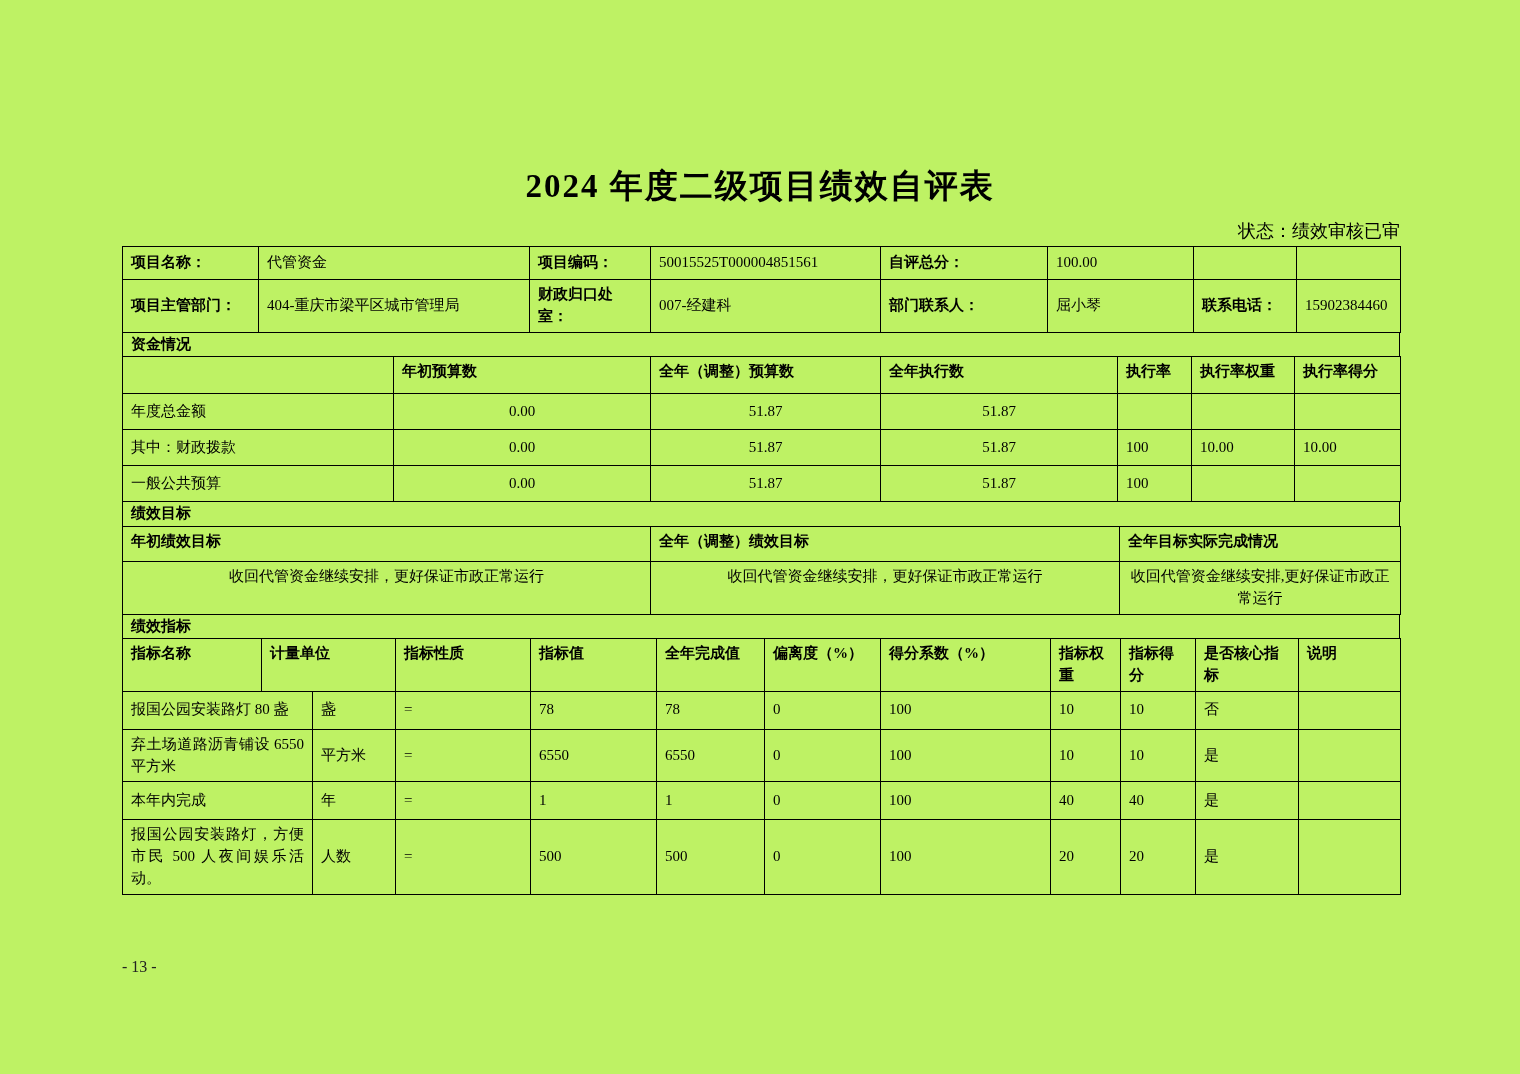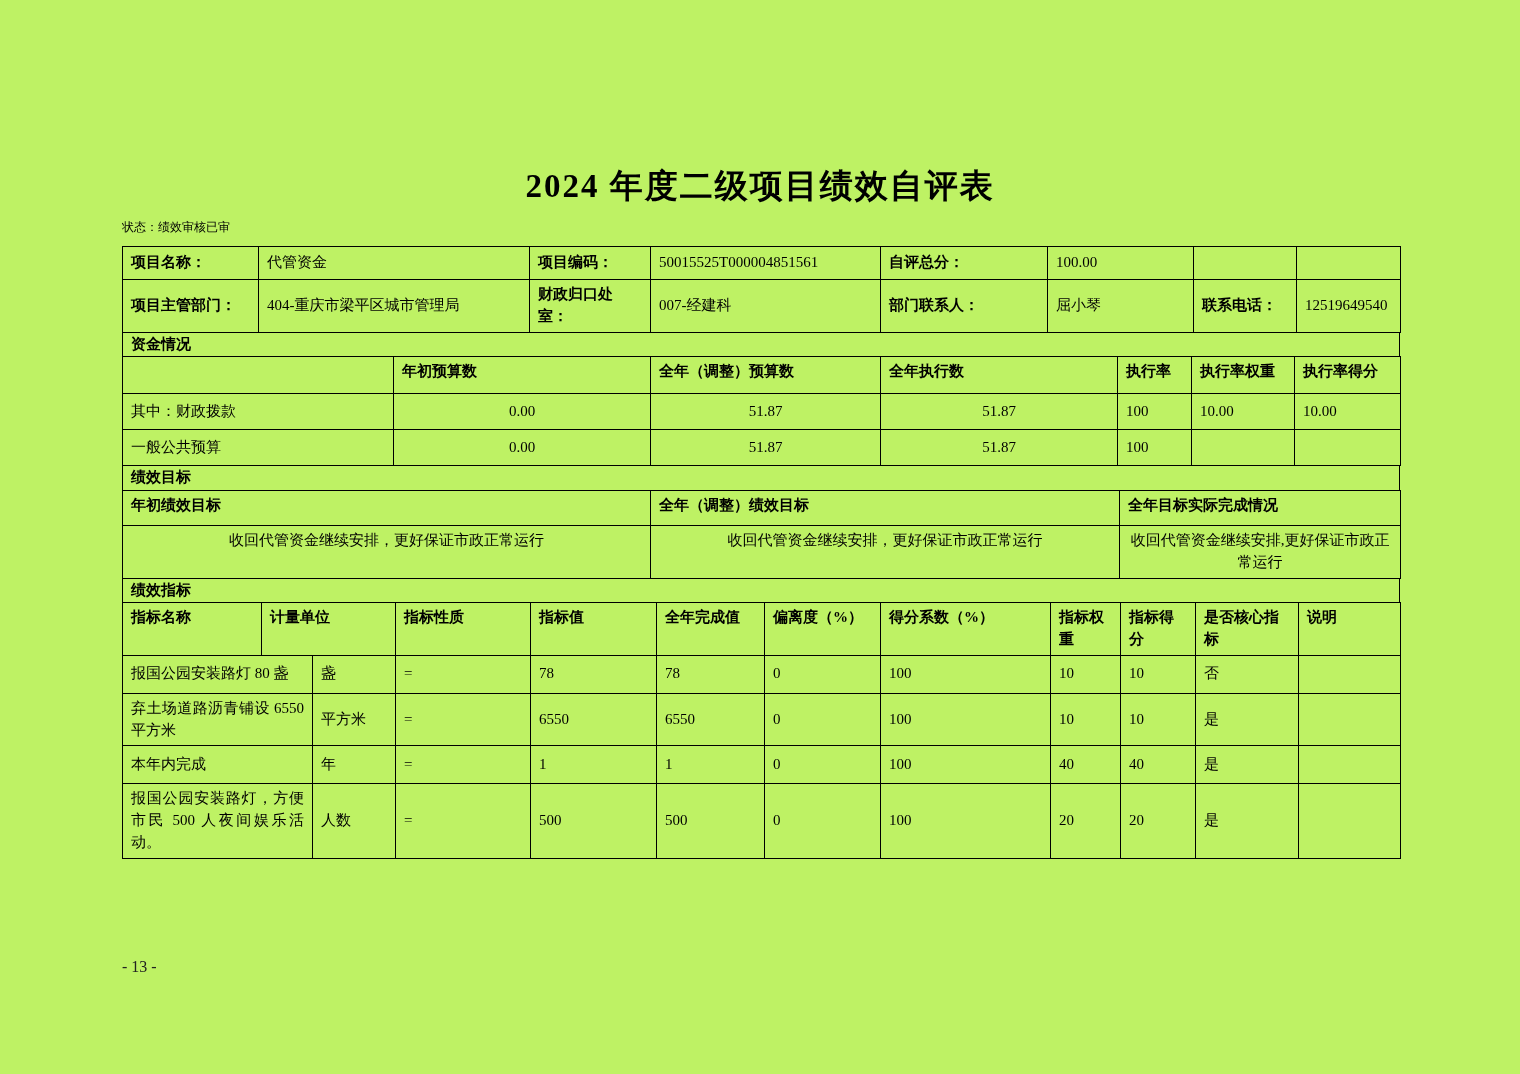--- a/index.html
+++ b/index.html
@@ -7,21 +7,21 @@
   .page {
     position:relative; width:1520px; height:1074px; background:#bef264;
     font-family:"Liberation Serif","DejaVu Serif",serif; color:#000;
   }
   .title {
     position:absolute; top:164px; left:0; width:100%;
     text-align:center; font-size:33px; font-weight:bold; letter-spacing:2px;
   }
   .status {
     position:absolute; top:219px; left:122px; width:1278px;
-    font-size:12px;
+    text-align:right; font-size:18px;
   }
   .doc { position:absolute; top:246px; left:122px; width:1278px; }
   table.t {
     border-collapse:collapse; table-layout:fixed; width:1278px; margin-top:-1px;
   }
   table.t.first { margin-top:0; }
   .t td {
     border:1px solid #000; font-size:15px; padding:4px 8px;
     vertical-align:middle; overflow:hidden; line-height:1.45; word-break:break-all;
   }
@@ -78,21 +78,21 @@
         <td></td>
       </tr>
       <tr class="h44">
         <td class="b">项目主管部门：</td>
         <td>404-重庆市梁平区城市管理局</td>
         <td class="b">财政归口处室：</td>
         <td>007-经建科</td>
         <td class="b">部门联系人：</td>
         <td>屈小琴</td>
         <td class="b">联系电话：</td>
-        <td>12519649540</td>
+        <td>15902384460</td>
       </tr>
     </tbody>
       </table>
 
     <table class="t">
       <tbody>
           <tr class="bar">
         <td>资金情况</td>
       </tr>
     </tbody>
@@ -110,20 +110,29 @@
       </colgroup>
       <tbody>
           <tr class="h37">
         <td></td>
         <td class="b">年初预算数</td>
         <td class="b">全年（调整）预算数</td>
         <td class="b">全年执行数</td>
         <td class="b">执行率</td>
         <td class="b">执行率权重</td>
         <td class="b">执行率得分</td>
+      </tr>
+      <tr class="h36">
+        <td>年度总金额</td>
+        <td class="c">0.00</td>
+        <td class="c">51.87</td>
+        <td class="c">51.87</td>
+        <td></td>
+        <td></td>
+        <td></td>
       </tr>
       <tr class="h36">
         <td>其中：财政拨款</td>
         <td class="c">0.00</td>
         <td class="c">51.87</td>
         <td class="c">51.87</td>
         <td>100</td>
         <td>10.00</td>
         <td>10.00</td>
       </tr>

